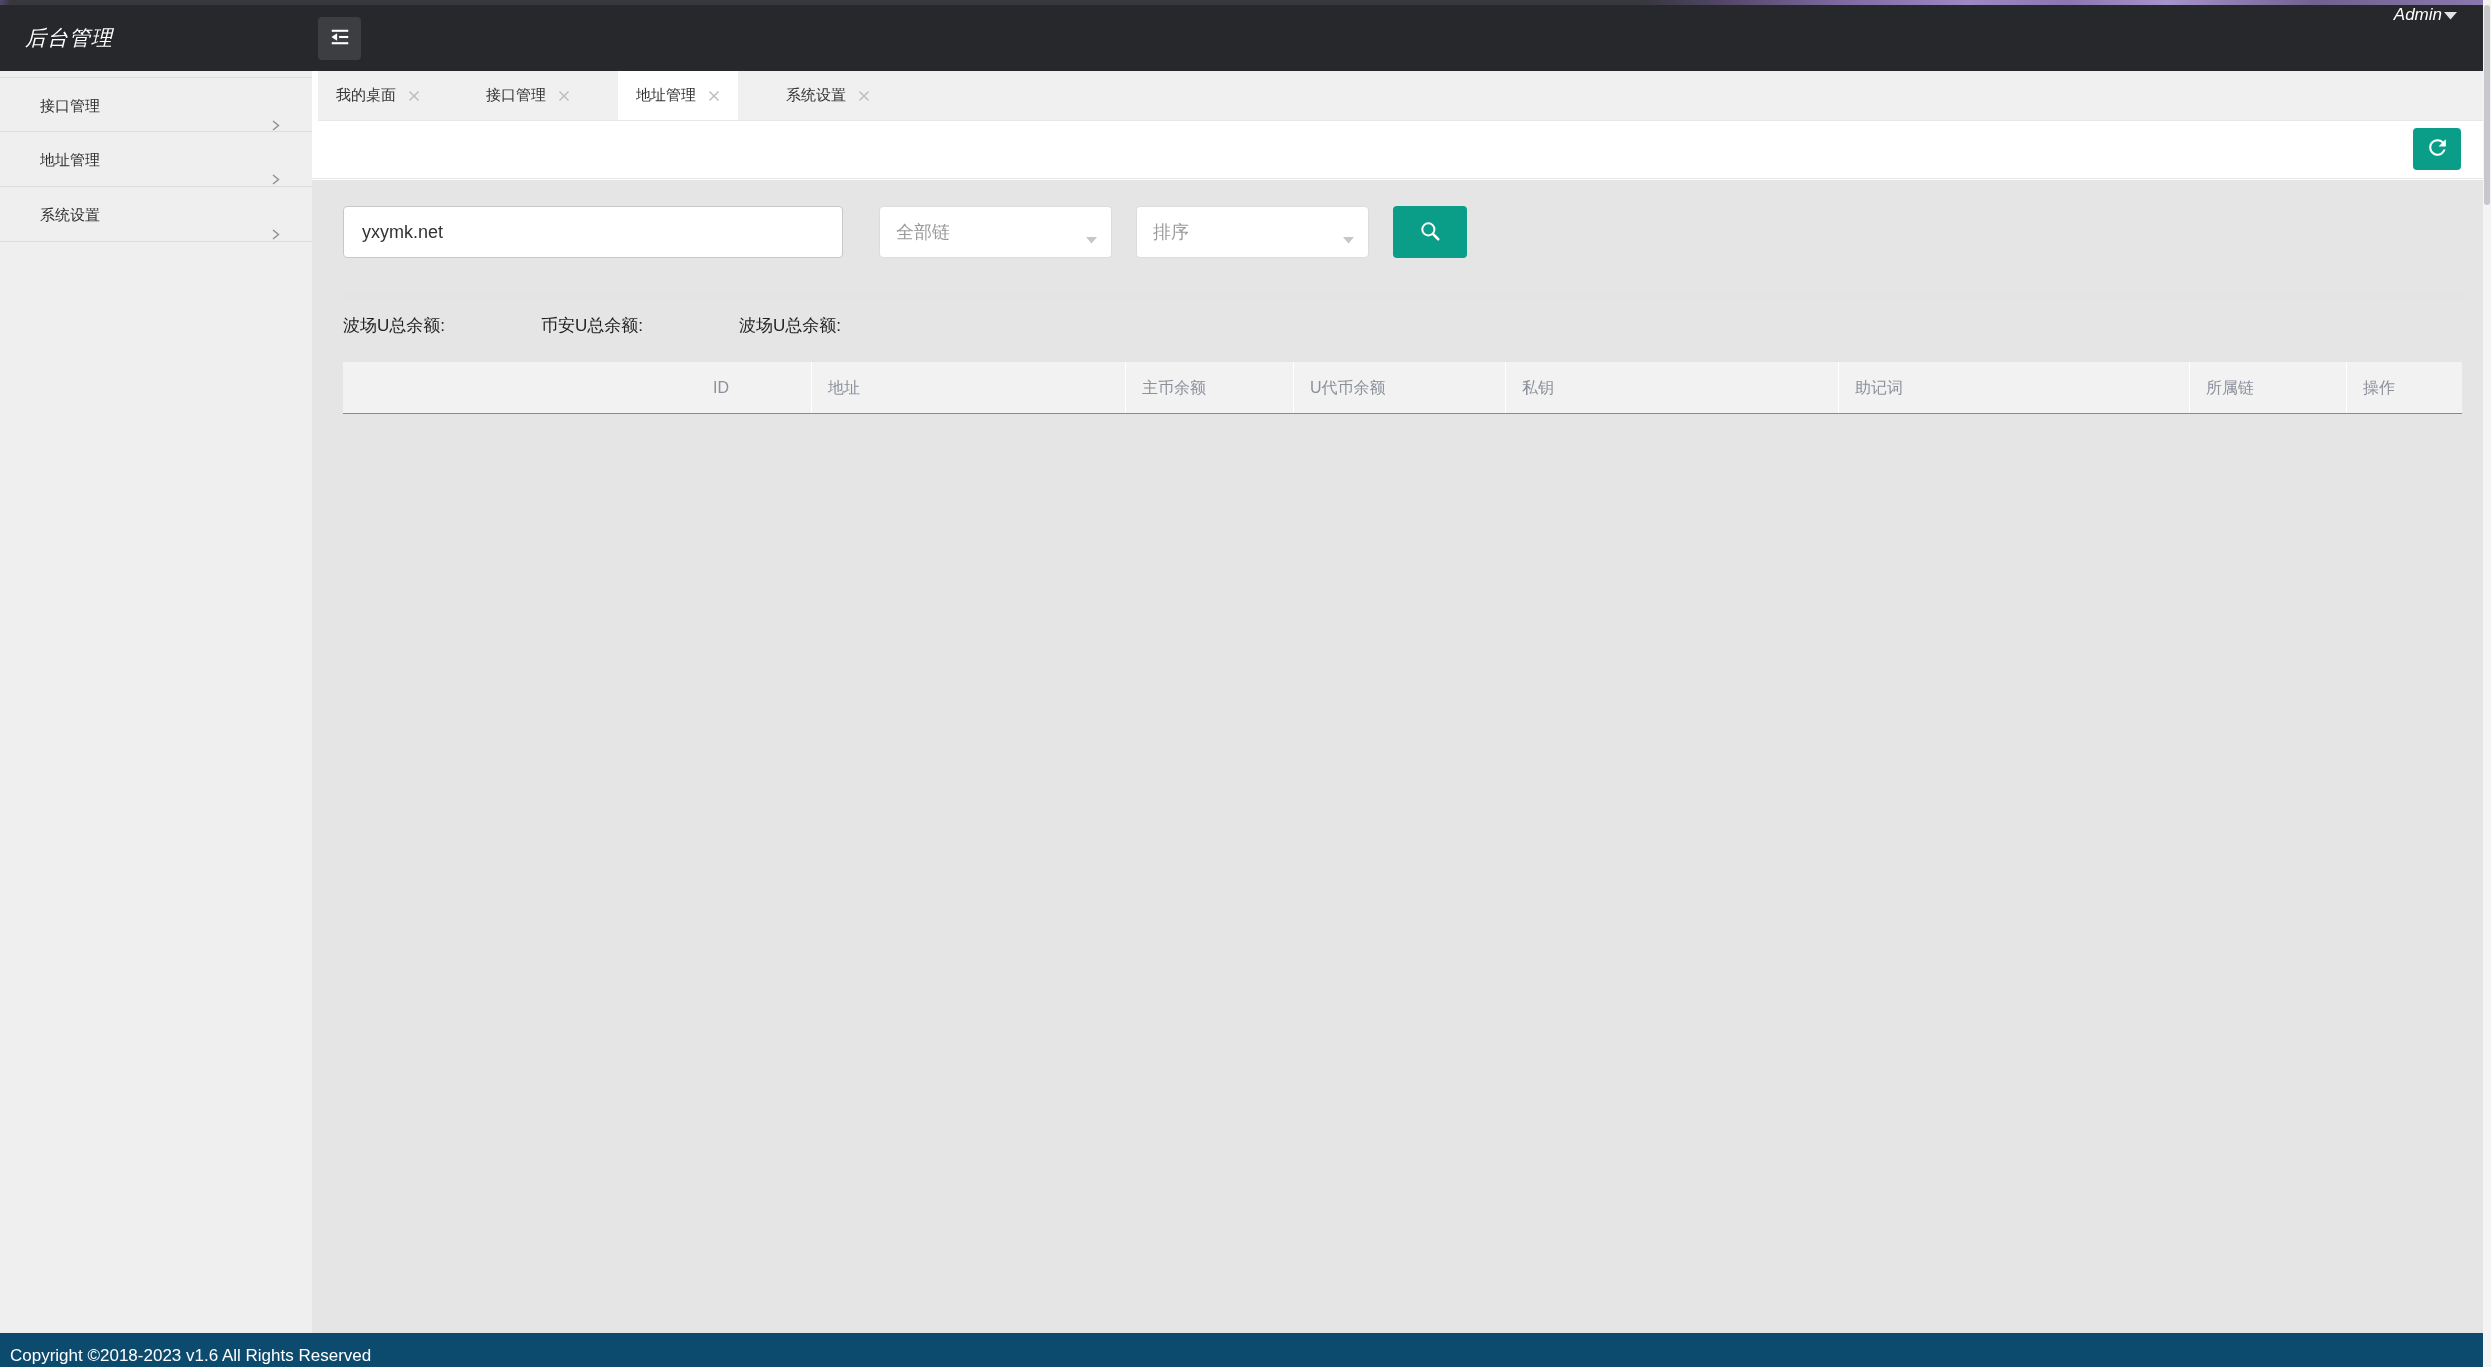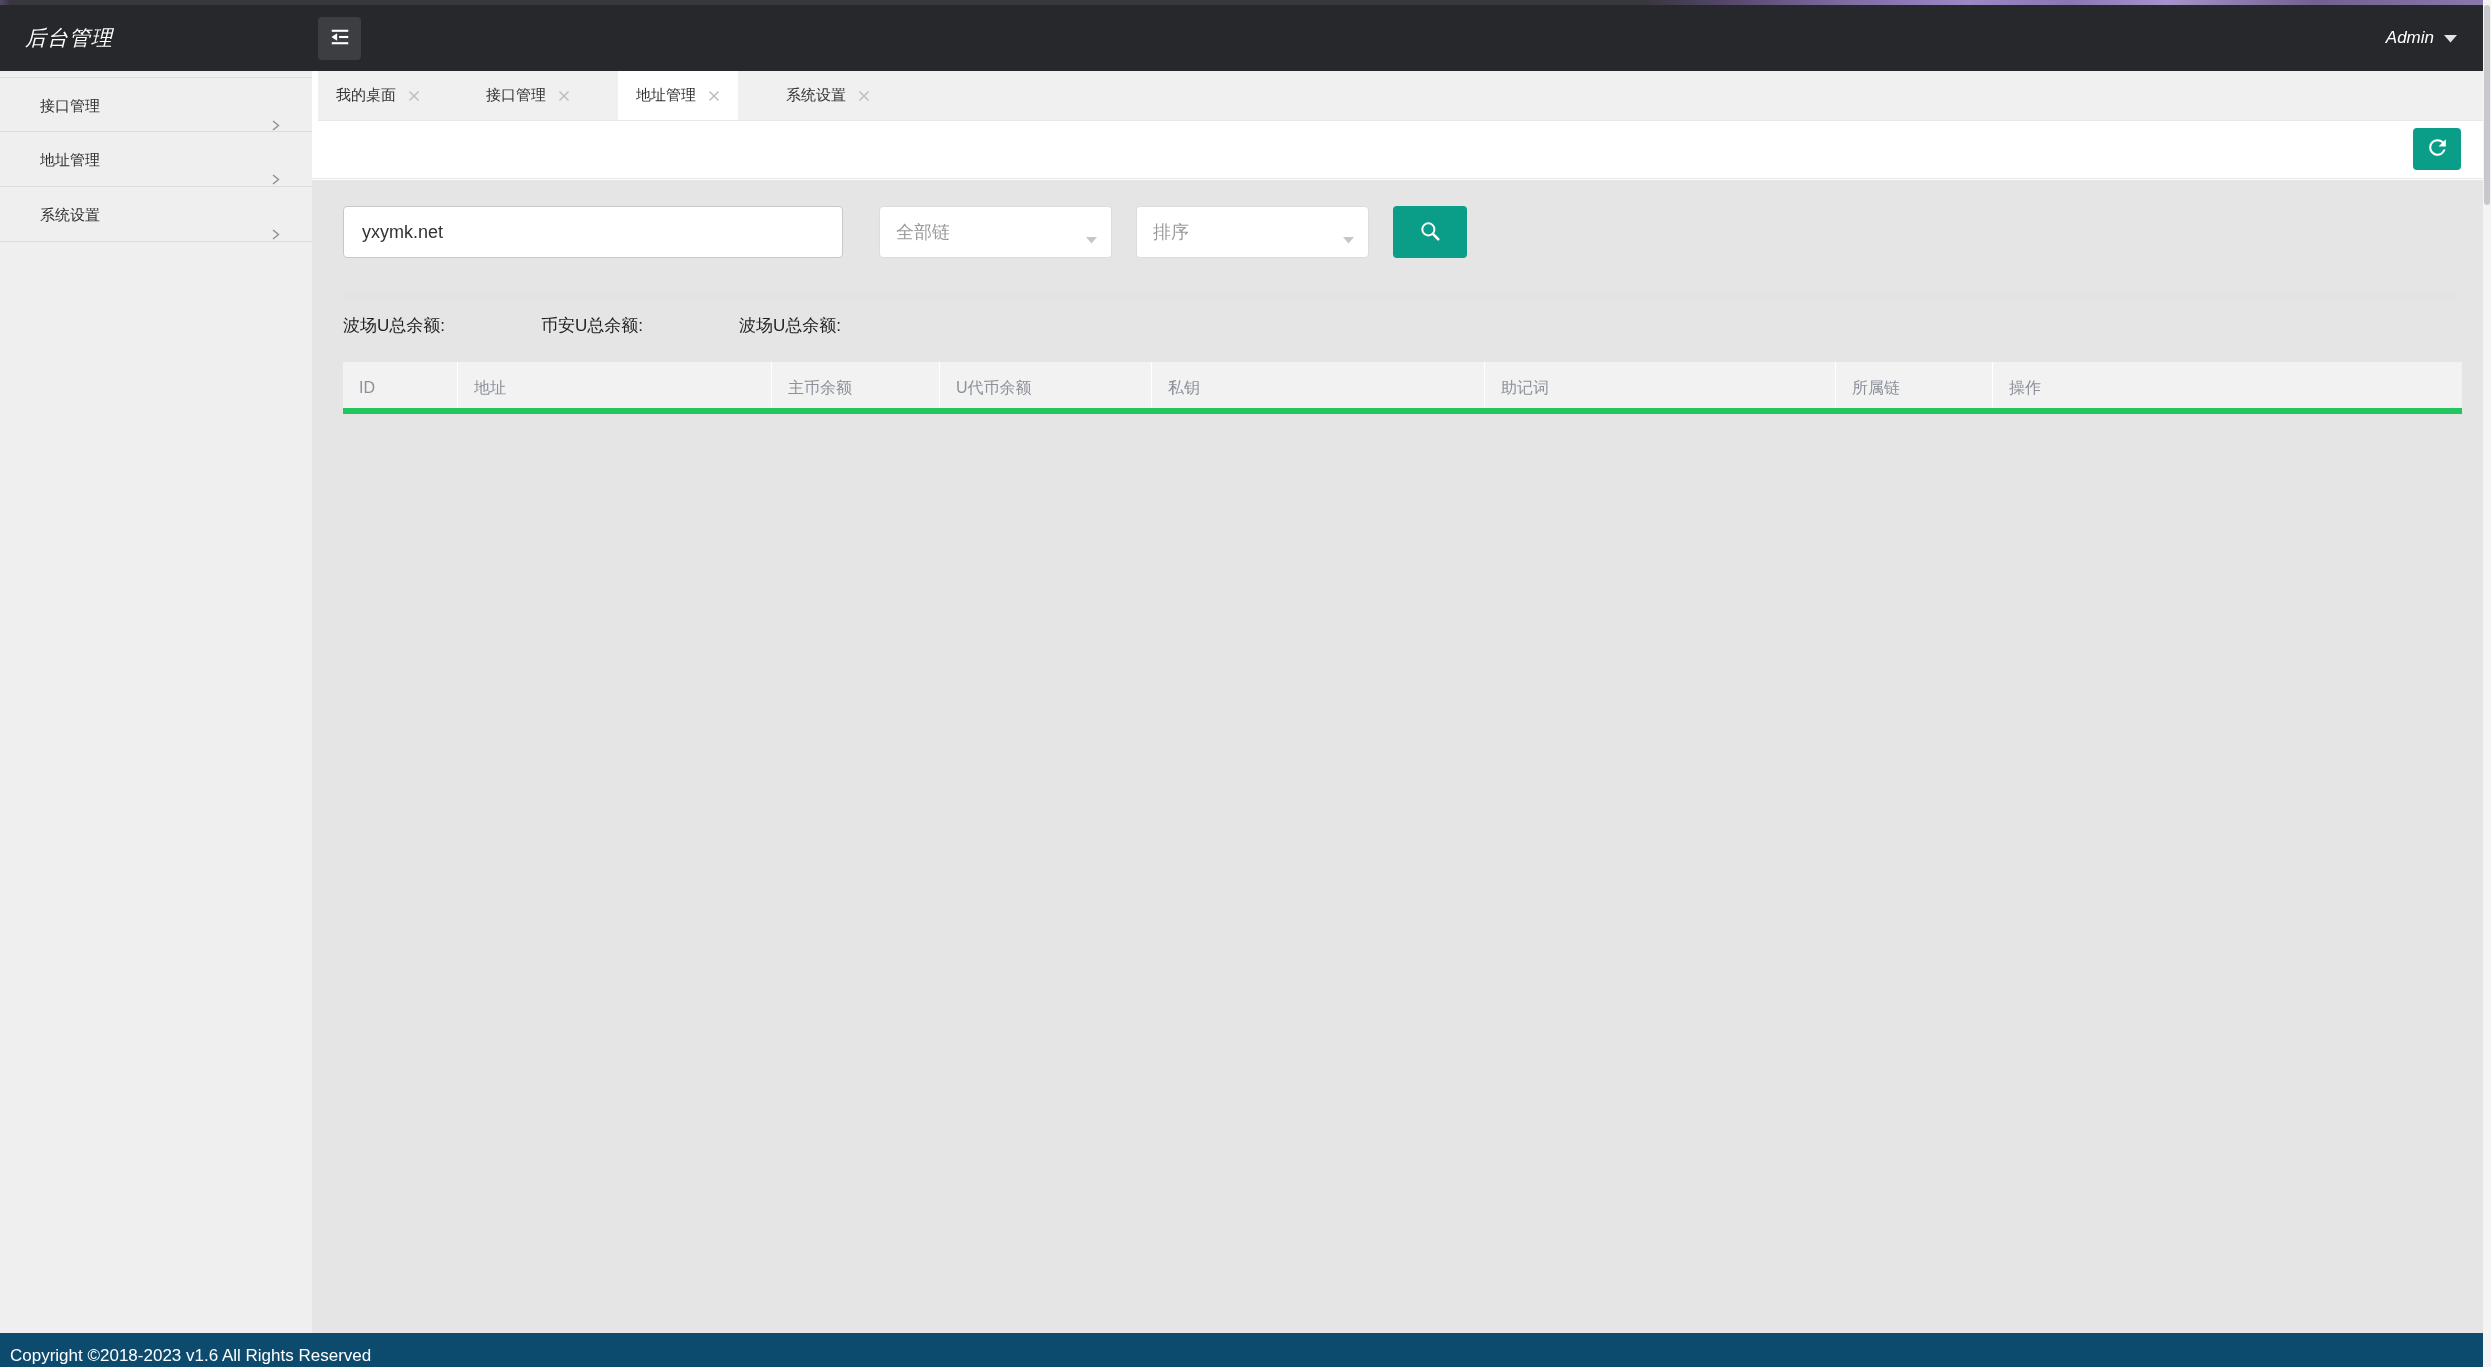--- a/index.html
+++ b/index.html
@@ -9,22 +9,22 @@
   
   #browser-strip { position:absolute; left:0; top:0; width:2491px; height:5px;
     background:linear-gradient(90deg,#54476b 0px,#38373e 10px,#38373e 66%,#514566 69%,#7e6ba2 74%,#9c88c4 79%,#8a76b0 83%,#a693cc 87%,#70618e 93%,#8b79af 100%); }
 
   
   #topbar { position:absolute; left:0; top:5px; width:2491px; height:66px; background:#27282b;font-style:italic; }
   .app-title { position:absolute; left:25px; top:0; height:66px; line-height:66px;
     color:#ffffff; font-size:21px; letter-spacing:1px; }
   .collapse-btn { position:absolute; left:318px; top:12px; width:43px; height:43px;
     background:#3d3e42; border-radius:4px; display:flex; align-items:center; justify-content:center; cursor:pointer; }
-  .admin-menu { position:absolute; right:34px; top:0; height:66px; display:flex; align-items:center;
-    gap:10px; color:#ffffff; font-size:17px; cursor:pointer; }
+  .admin-menu { position:absolute; right:34px; top:0; height:66px; display:flex; 
+    gap:2px; color:#ffffff; font-size:17px; cursor:pointer; }
 
   
   #sidebar { position:absolute; left:0; top:71px; width:312px; height:1262px; background:#efefef; padding-top:6px; }
   .side-item { position:relative; height:55px; line-height:55px; padding-left:40px; font-size:15px;
     color:#303133; border-bottom:1px solid #dcdcdc; cursor:pointer; }
   .side-item:first-child { border-top:1px solid #dcdcdc; }
   .side-item .chev { position:absolute; right:30px; top:21px; }
 
   
   #tabbar { position:absolute; left:318px; top:71px; width:2165px; height:50px; background:#f0f0f0;
@@ -53,21 +53,21 @@
   .sb1 { margin-left:36px; }
   .sb2 { margin-left:24px; }
   .search-btn { margin-left:24px; width:74px; height:52px; background:#0a9e88; border:none;
     border-radius:4px; display:flex; align-items:center; justify-content:center; cursor:pointer; }
 
   .gray-strip { margin-top:33px; width:2119px; height:10px; background:#e4e4e4; }
 
   .stats-row { margin-top:13px; width:2119px; display:flex; gap:96px; font-size:17px; color:#1f1f1f; }
 
   .table-header { margin-top:25px; width:2119px; height:52px; display:flex; background:#f2f2f2;
-    border-bottom:6px solid #22c55e; }
+    border-bottom:1px solid #22c55e;justify-content:flex-end; }
   .th { flex:none; line-height:52px; padding-left:16px; font-size:16px; color:#8b909a;
     border-right:1px solid #ffffff; overflow:hidden; white-space:nowrap; }
   .th:last-child { border-right:none; }
 
   
   #footer { position:absolute; left:0; bottom:0; width:2491px; height:34px; background:#0c4a6e;
     color:#fff; font-size:17px; padding:13px 0 0 10px; overflow:hidden; }
 
   
   #scrollbar { position:absolute; right:0; top:0; width:8px; height:1367px; background:#f4f4f4; }

